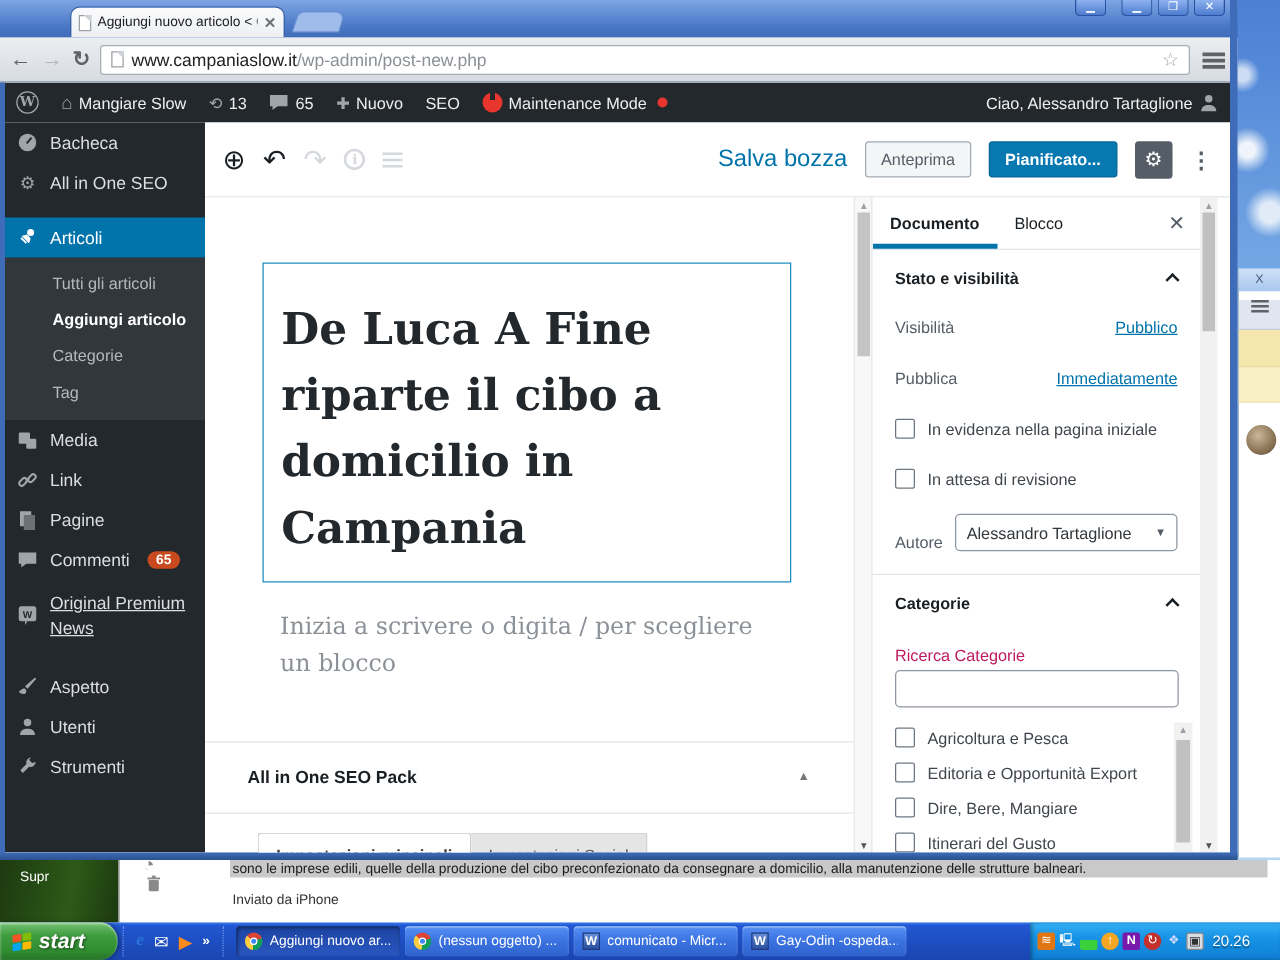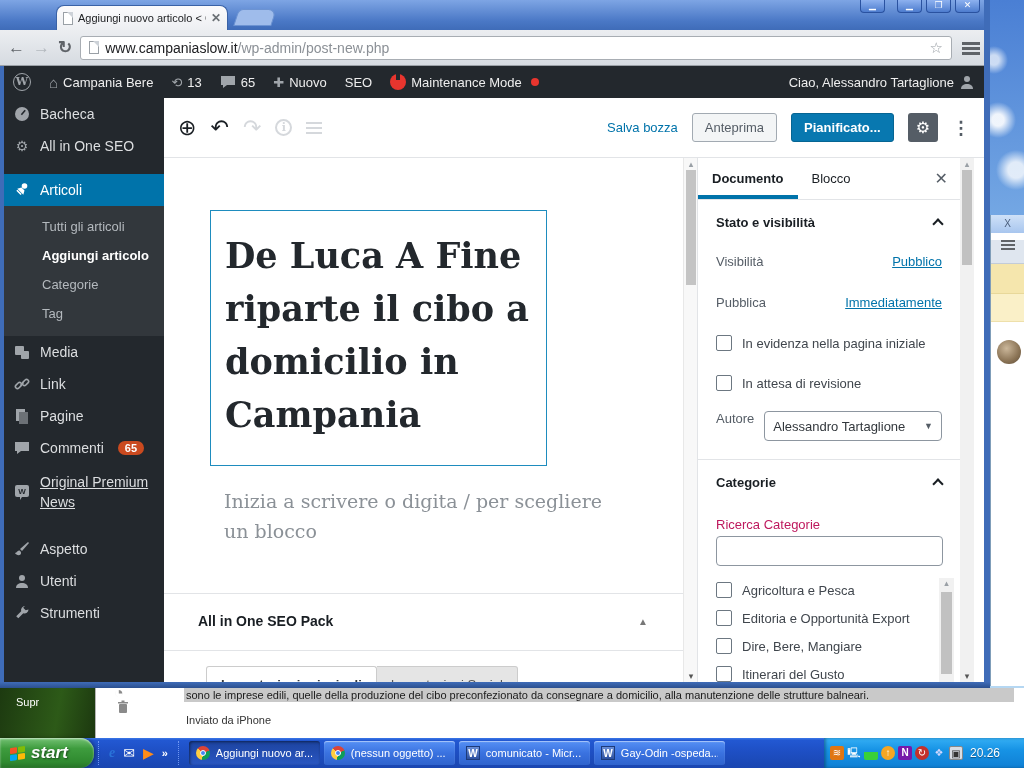--- a/index.html
+++ b/index.html
@@ -84,30 +84,30 @@
   .two-line { line-height:1.45;text-decoration:underline; }
 
   
   .ed-header { position:absolute; left:160px; top:32px; width:820px; height:60px; background:#fff; border-bottom:1px solid #e2e4e7; display:flex; align-items:center; padding:0 14px; gap:14px; }
   .tb-ico { font-size:22px; color:#191e23; line-height:1; }
   .tb-ico.light { color:#d5d8dc; }
   .info-circle { width:17px; height:17px; border:2px solid #d5d8dc; border-radius:50%; color:#d5d8dc; font-size:11px; font-weight:bold; text-align:center; line-height:14px; font-family:"DejaVu Serif", serif; }
   .listview { width:16px; height:12px; position:relative; }
   .listview span { position:absolute; left:0; top:0; width:16px; height:2px; background:#d5d8dc; box-shadow:0 5px 0 #d5d8dc, 0 10px 0 #d5d8dc; }
   .ed-spacer { flex:1; }
-  .save-draft { color:#0073aa; font-size:13px; }
+  .save-draft { color:#0073aa; font-size:19px; }
   .btn { font-size:13px; border-radius:3px; padding:6px 12px; white-space:nowrap; }
   .btn-secondary { background:#f3f5f6; border:1px solid #a2aab2; color:#555d66; }
   .btn-primary { background:#0878b0; border:1px solid #066593; color:#fff; font-weight:bold; }
   .btn-gear { background:#555d66; color:#fff; border:none; padding:5px 8px; font-size:16px; }
   .kebab { font-size:18px; color:#555d66; font-weight:bold; letter-spacing:0; }
 
   
   .ed-canvas { position:absolute; left:160px; top:92px; width:519px; height:524px; background:#fff; overflow:hidden; }
-  .title-block { position:absolute; left:46px; top:52px; width:337px; height:256px; border:1.5px solid #1e8cbe; padding:18px 14px; }
+  .title-block { position:absolute; left:46px; top:52px; width:423px; height:256px; border:1.5px solid #1e8cbe; padding:26px 14px; }
   .post-title { font-family:"DejaVu Serif", serif; font-weight:bold; font-size:35px; line-height:53px; color:#23282d; }
   .body-placeholder { position:absolute; left:60px; top:328px; width:390px; font-family:"DejaVu Serif", serif; font-size:19px; line-height:30px; color:#8b9197; }
   .aioseo-sep { position:absolute; left:0; top:435px; width:519px; border-top:1px solid #e2e4e7; }
   .aioseo-head { position:absolute; left:34px; top:455px; width:450px; display:flex; align-items:center; }
   .aioseo-title { font-size:14px; font-weight:bold; color:#191e23; flex:1; }
   .aioseo-toggle { color:#777; font-size:10px; }
   .aioseo-sep2 { position:absolute; left:0; top:492px; width:519px; border-top:1px solid #e2e4e7; }
   .aio-tabs { position:absolute; left:42px; top:508px; display:flex; align-items:flex-end; }
   .aio-tab { font-size:13px; padding:10px 14px; border:1px solid #ccc; }
   .aio-tab.on { background:#fff; font-weight:bold; color:#32373c; border-bottom-color:#fff; border-radius:3px 3px 0 0; position:relative; z-index:2; }
@@ -125,21 +125,21 @@
   .ptab.on { font-weight:bold; box-shadow:inset 0 -4px 0 #0073aa; }
   .panel-close { position:absolute; right:12px; top:11px; font-size:16px; color:#555d66; }
   .sect-head { display:flex; align-items:center; padding:15px 18px; font-weight:bold; }
   .sect-head .grow { flex:1; }
   .chev-up { width:8px; height:8px; border-left:2px solid #191e23; border-top:2px solid #191e23; transform:rotate(45deg); margin-top:3px; }
   .prow { display:flex; align-items:center; padding:9px 18px; color:#555d66; }
   .prow .grow { flex:1; }
   .plink { color:#0073aa; font-weight:500; text-decoration:underline; }
   .cb-row { display:flex; align-items:center; gap:10px; padding:10px 18px; color:#40464d; }
   .cb { width:16px; height:16px; border:1px solid #6c7781; border-radius:2px; background:#fff; flex:0 0 auto; }
-  .author-row { display:flex; align-items:flex-start; gap:10px; padding:8px 18px; color:#555d66; }
+  .author-row { display:flex; align-items:flex-end; gap:10px; padding:8px 18px; color:#555d66; }
   .select { flex:1; border:1px solid #8d96a0; border-radius:4px; height:30px; display:flex; align-items:center; padding:0 8px; color:#32373c; font-size:13px; }
   .select .grow { flex:1; }
   .sel-arrow { font-size:9px; color:#555d66; }
   .panel-div { border-top:1px solid #e2e4e7; margin-top:10px; }
   .search-label { padding:12px 18px 4px; color:#be185d; }
   .search-input { margin:0 18px; width:227px; height:30px; border:1px solid #8d96a0; border-radius:4px; background:#fff; }
   .cat-list { position:relative; margin:10px 0 0 18px; width:238px; }
   .cat-row { display:flex; align-items:center; gap:10px; padding:6px 0; color:#40464d; }
   .cat-scroll { position:absolute; right:0; top:2px; width:15px; height:104px; background:#f1f1f1; }
   .cat-scroll .thumb { position:absolute; left:2px; top:14px; width:11px; height:82px; background:#c1c1c1; }
@@ -236,21 +236,21 @@
     <div class="win-border-l"></div>
 
     <div class="viewport">
 
       <div class="adminbar">
         <div class="ab-item">
             <span class="wp-logo">W</span>
           </div>
         <div class="ab-item">
           <span class="ab-icon home-glyph">⌂</span>
-          <span>Campania Bere</span>
+          <span>Mangiare Slow</span>
         </div>
         <div class="ab-item">
           <span class="ab-icon">⟲</span>
           <span>13</span>
         </div>
         <div class="ab-item">
           <svg class="person-svg" viewBox="0 0 16 16">
               <path d="M1 2h14v9H7l-4 3v-3H1z"></path>
             </svg>
           <span>65</span>

